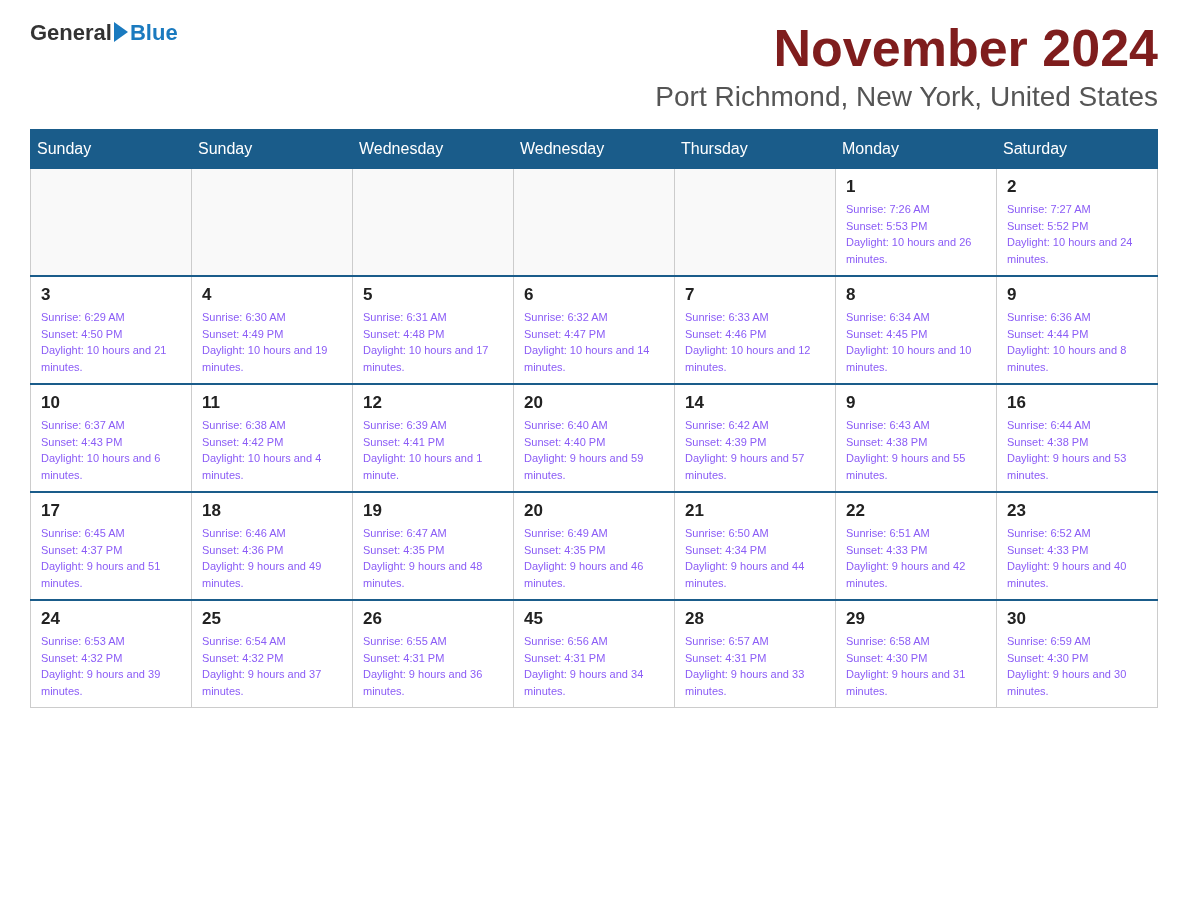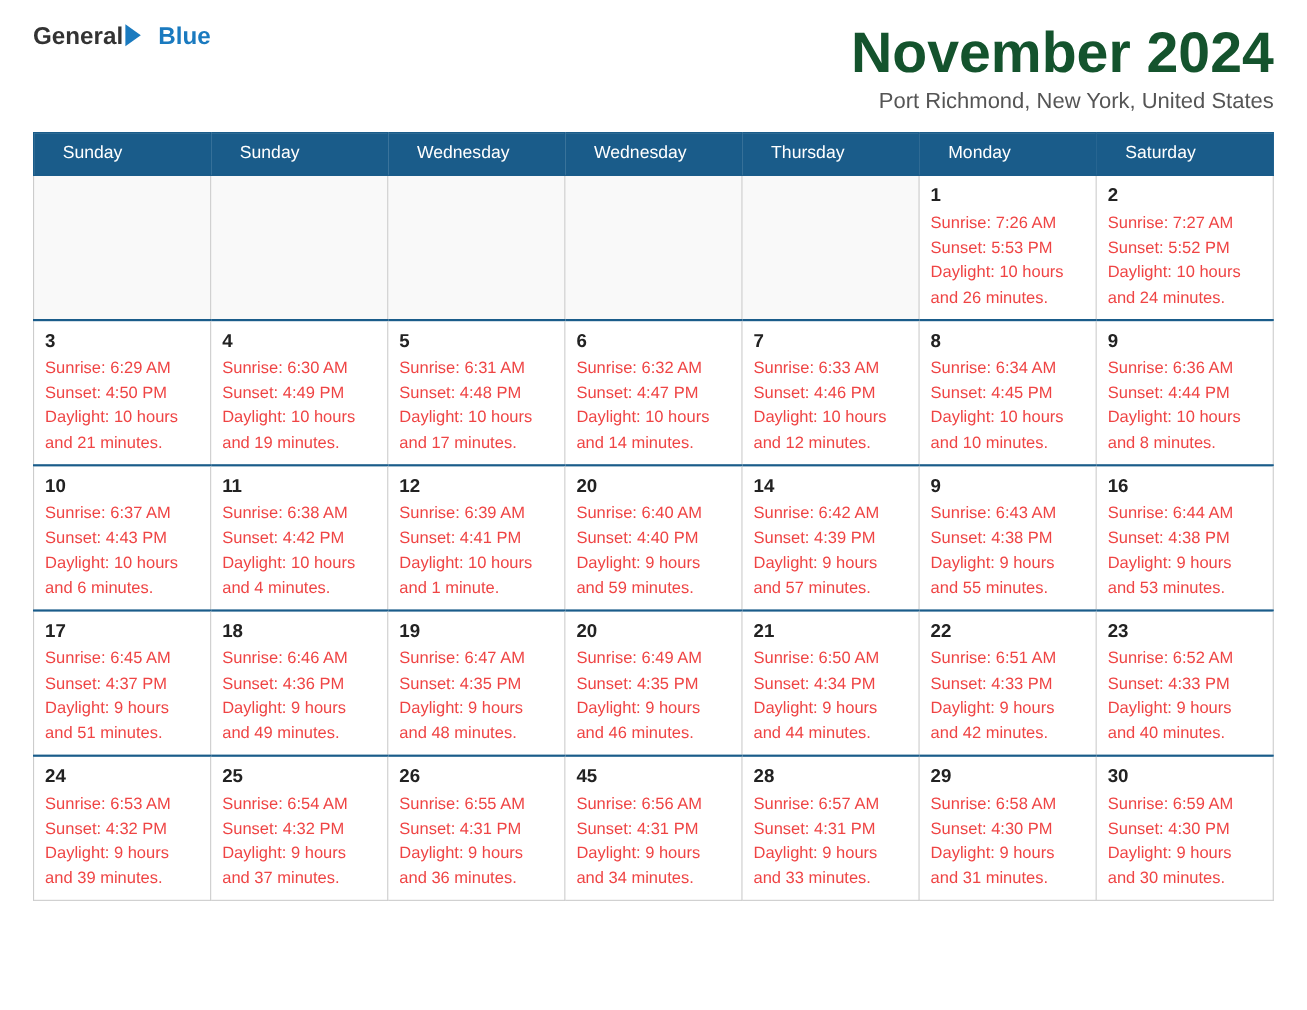--- a/index.html
+++ b/index.html
@@ -36,67 +36,67 @@
       flex-direction: row;
     }
     .logo-line1 {
       display: flex;
       align-items: center;
     }
     .logo-line2 {
       font-size: 22px;
       font-weight: bold;
       color: #1a7abf;
-      margin-left: 16px;
+      margin-left: 2px;
     }
     .title-area {
       text-align: right;
     }
     .month-title {
       font-size: 52px;
       font-weight: bold;
-      color: #14532d;
+      color: #7f1d1d;
       line-height: 1.1;
     }
     .location-title {
-      font-size: 20px;
+      font-size: 28px;
       color: #555;
       margin-top: 4px;
     }
     .calendar-table {
       width: 100%;
       border-collapse: collapse;
       border: 1px solid #aaa;
     }
     .calendar-table th {
       background-color: #1a5c8a;
       color: #fff;
       font-size: 16px;
       font-weight: normal;
-      padding: 10px 26px;
+      padding: 10px 6px;
       text-align: left;
       border: 1px solid #1a5c8a;
     }
     .calendar-table td {
       vertical-align: top;
       border: 1px solid #ccc;
       padding: 8px 10px;
       min-height: 100px;
       width: 14.28%;
     }
     .day-number {
       font-size: 17px;
       font-weight: bold;
       color: #222;
       display: block;
       margin-bottom: 4px;
     }
     .day-info {
-      font-size: 15px;
-      color: #ef4444;
+      font-size: 11px;
+      color: #8b5cf6;
       line-height: 1.5;
     }
     .empty-cell {
       background: #f9f9f9;
     }
     .row-top-border td {
       border-top: 2px solid #1a5c8a;
     }
   </style>
 </head>

